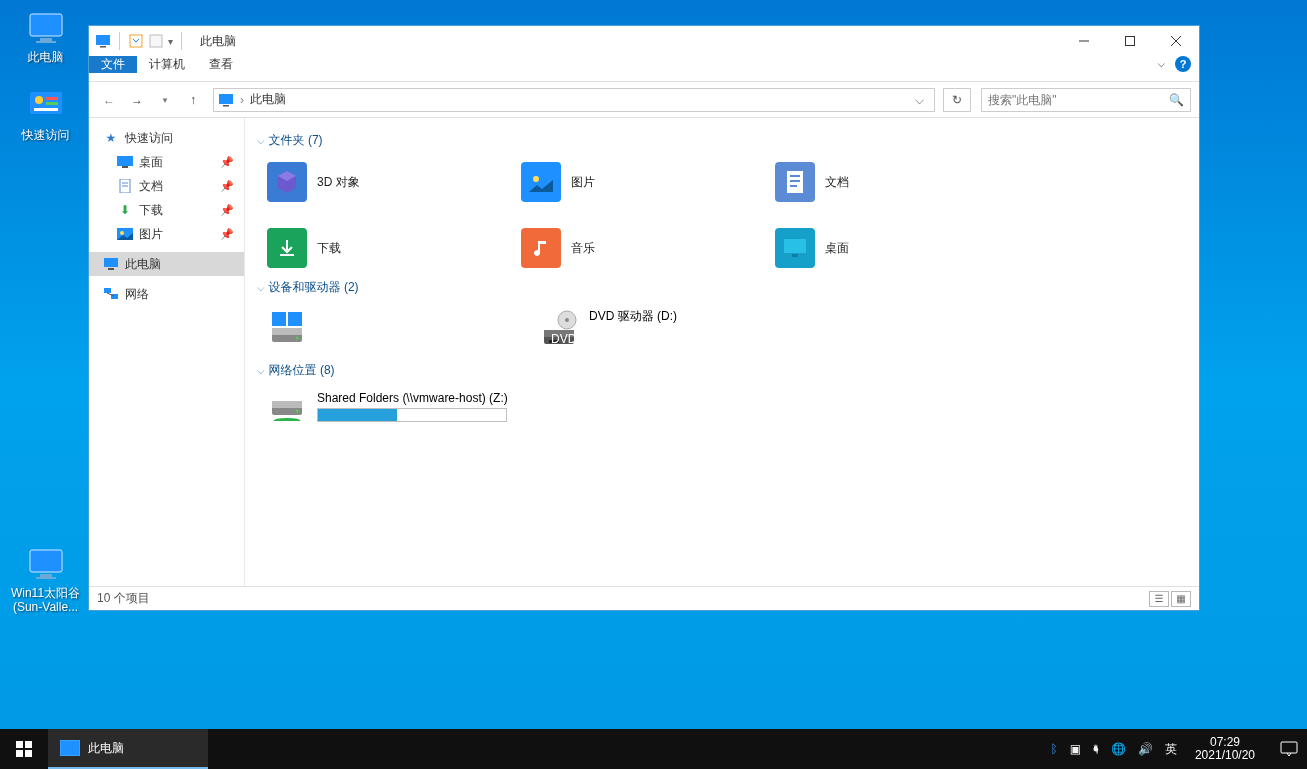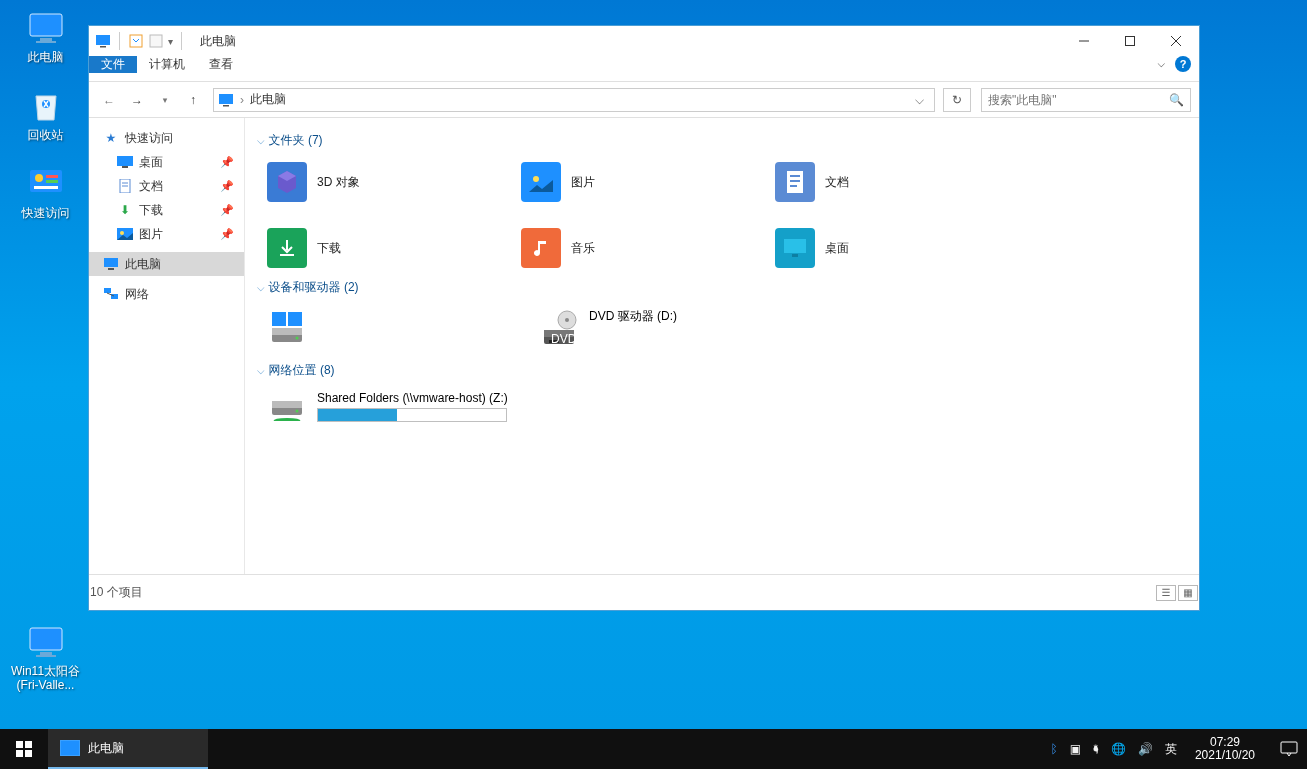--- a/index.html
+++ b/index.html
@@ -54,21 +54,21 @@
 .tile .t-lbl{color:#222}
 
 .drive-tile{width:254px;display:flex;gap:10px;padding:4px;margin-left:18px;margin-bottom:4px;cursor:pointer}
 .drive-ico{width:40px;height:40px;display:flex;align-items:center;justify-content:center}
 .drive-info{flex:1;display:flex;flex-direction:column;gap:3px}
 .bar{width:190px;height:14px;border:1px solid #bfbfbf;background:#fff;position:relative}
 .bar .fill{position:absolute;left:0;top:0;bottom:0;background:#26a0da}
 .sub-text{color:#6a6a6a;font-size:11.5px}
 .drive-row{display:flex;flex-wrap:wrap}
 
-.statusbar{height:36px;border-top:1px solid #e0e0e0;display:flex;align-items:center;padding:0 1px;color:#555}
+.statusbar{height:24px;border-top:1px solid #e0e0e0;display:flex;align-items:center;padding:0 8px;color:#555}
 .statusbar .spacer{flex:1}
 .view-toggle{display:flex;gap:2px}
 .view-toggle div{width:20px;height:16px;border:1px solid #b8b8b8;display:flex;align-items:center;justify-content:center;color:#666;font-size:10px}
 
 .taskbar{position:absolute;left:0;right:0;bottom:0;height:40px;background:#101010;display:flex;align-items:stretch;color:#fff}
 .start{width:48px;display:flex;align-items:center;justify-content:center}
 .task-item{display:flex;align-items:center;gap:8px;padding:0 12px;min-width:160px;background:#2a2a2a;border-bottom:2px solid #76b9ed}
 .task-item .mini{width:20px;height:16px;background:#1e90ff;border:1px solid #3aa0ff}
 .taskbar .spacer{flex:1}
 .tray{display:flex;align-items:center;gap:12px;padding:0 10px;color:#fff}
@@ -89,49 +89,39 @@
             <rect x="4" y="6" width="32" height="22" rx="2" fill="#1e90ff" stroke="#cfe8ff"></rect>
             <rect x="14" y="30" width="12" height="3" fill="#6aa9d8"></rect>
             <rect x="10" y="33" width="20" height="2" fill="#6aa9d8"></rect>
           </svg>
       </span>
       <span class="lbl">此电脑</span>
     </div>
     <div class="d-icon">
       <span class="ico">
         <svg width="40" height="40" viewBox="0 0 40 40">
-            <path d="M10 10h20l-2 24H12z" fill="#e8f4fb" stroke="#bcd6e8"></path>
-            <path d="M16 18a4 4 0 108 0 4 4 0 00-8 0" fill="#1e90ff"></path>
-            <path d="M18 15l4 6M22 15l-4 6" stroke="#fff" stroke-width="1.4"></path>
-          </svg>
-      </span>
-      <span class="lbl">回收站</span>
-    </div>
-    <div class="d-icon">
-      <span class="ico">
-        <svg width="40" height="40" viewBox="0 0 40 40">
             <rect x="4" y="6" width="32" height="22" rx="2" fill="#1e90ff"></rect>
             <circle cx="13" cy="14" r="4" fill="#ffcc33"></circle>
             <rect x="20" y="11" width="12" height="3" fill="#ff5555"></rect>
             <rect x="20" y="16" width="12" height="3" fill="#55cc55"></rect>
             <rect x="8" y="22" width="24" height="3" fill="#fff"></rect>
           </svg>
       </span>
       <span class="lbl">快速访问</span>
     </div>
     <div style="height:380px"></div>
     <div class="d-icon">
       <span class="ico">
         <svg width="40" height="40" viewBox="0 0 40 40">
             <rect x="4" y="6" width="32" height="22" rx="2" fill="#1e90ff" stroke="#cfe8ff"></rect>
             <rect x="14" y="30" width="12" height="3" fill="#6aa9d8"></rect>
             <rect x="10" y="33" width="20" height="2" fill="#6aa9d8"></rect>
           </svg>
       </span>
-      <span class="lbl">Win11太阳谷(Fri-Valle...</span>
+      <span class="lbl">Win11太阳谷(Sun-Valle...</span>
     </div>
   </div>
 
   <div class="window">
 
     <div class="titlebar">
       <div class="tb-icons">
         <span>
             <svg width="16" height="16">
               <rect x="1" y="2" width="14" height="10" fill="#1e90ff"></rect>

